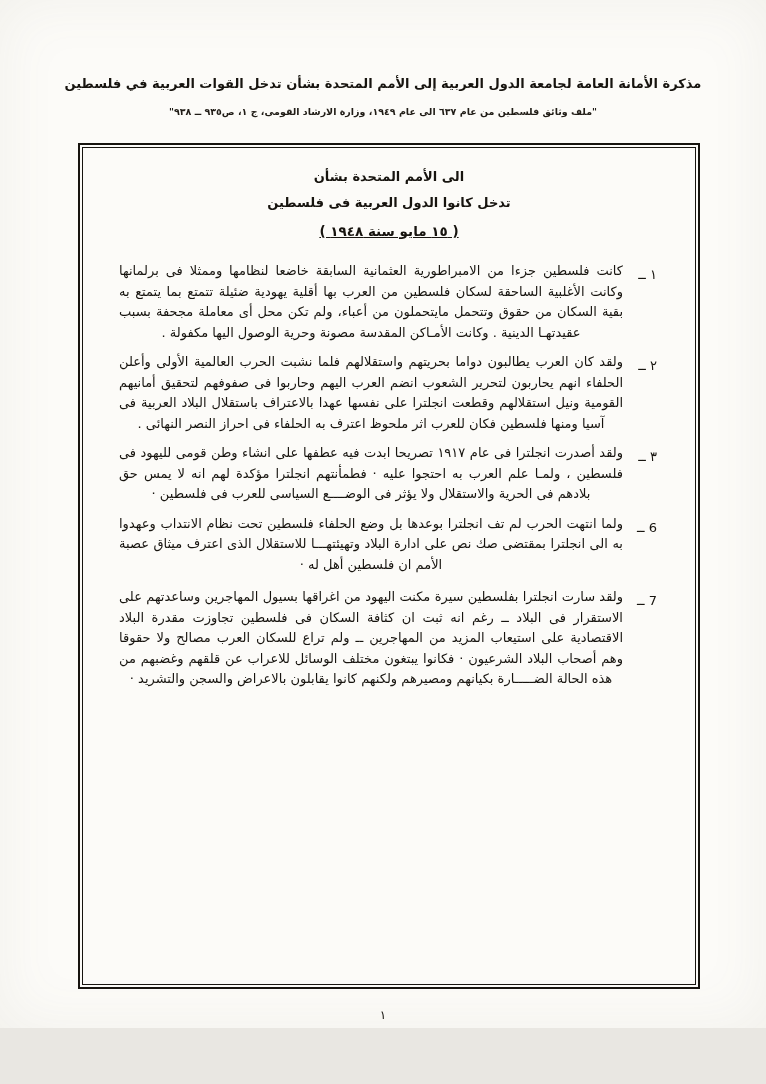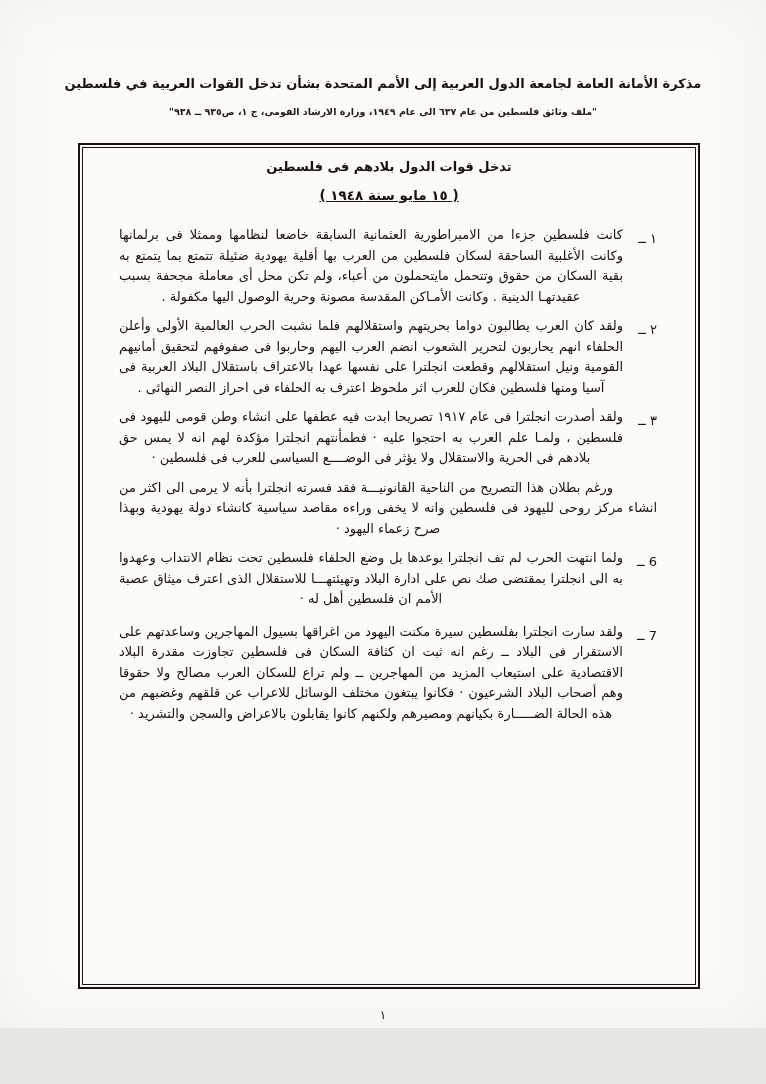--- a/index.html
+++ b/index.html
@@ -67,45 +67,43 @@
 <div class="page">
 
   <div class="header-title">مذكرة الأمانة العامة لجامعة الدول العربية إلى الأمم المتحدة بشأن تدخل القوات العربية في فلسطين</div>
 
   <div class="header-citation">"ملف وثائق فلسطين من عام ٦٣٧ الى عام ١٩٤٩، وزارة الارشاد القومى، ج ١، ص٩٣٥ ــ ٩٣٨"</div>
 
   <div class="frame-outer">
     <div class="frame-inner">
 
 
+      <div class="doc-addressee">الى الأمم المتحدة بشأن</div>
 
-      <div class="doc-subject">تدخل قوات الدول بلادهم فى فلسطين</div>
+      <div class="doc-subject">تدخل كانوا الدول العربية فى فلسطين</div>
 
       <div class="doc-date">( ١٥ مايو سنة ١٩٤٨ )</div>
 
       <div class="doc-body">
 
         <div class="para">
           <span class="num">١ ــ</span>
           <span>كانت فلسطين جزءا من الامبراطورية العثمانية السابقة خاضعا لنظامها وممثلا فى برلمانها وكانت الأغلبية الساحقة لسكان فلسطين من العرب بها أقلية يهودية ضئيلة تتمتع بما يتمتع به بقية السكان من حقوق وتتحمل مايتحملون من أعباء، ولم تكن محل أى معاملة مجحفة بسبب عقيدتهـا الدينية . وكانت الأمـاكن المقدسة مصونة وحرية الوصول اليها مكفولة .</span>
         </div>
 
         <div class="para">
           <span class="num">٢ ــ</span>
           <span>ولقد كان العرب يطالبون دواما بحريتهم واستقلالهم فلما نشبت الحرب العالمية الأولى وأعلن الحلفاء انهم يحاربون لتحرير الشعوب انضم العرب اليهم وحاربوا فى صفوفهم لتحقيق أمانيهم القومية ونيل استقلالهم وقطعت انجلترا على نفسها عهدا بالاعتراف باستقلال البلاد العربية فى آسيا ومنها فلسطين فكان للعرب اثر ملحوظ اعترف به الحلفاء فى احراز النصر النهائى .</span>
         </div>
 
         <div class="para">
           <span class="num">٣ ــ</span>
           <span>ولقد أصدرت انجلترا فى عام ١٩١٧ تصريحا ابدت فيه عطفها على انشاء وطن قومى لليهود فى فلسطين ، ولمـا علم العرب به احتجوا عليه · فطمأنتهم انجلترا مؤكدة لهم انه لا يمس حق بلادهم فى الحرية والاستقلال ولا يؤثر فى الوضــــع السياسى للعرب فى فلسطين ·</span>
         </div>
 
-        <div class="para para-plain">
-          <span>ورغم بطلان هذا التصريح من الناحية القانونيـــة فقد فسرته انجلترا بأنه لا يرمى الى اكثر من انشاء مركز روحى لليهود فى فلسطين وانه لا يخفى وراءه مقاصد سياسية كانشاء دولة يهودية وبهذا صرح زعماء اليهود ·</span>
-        </div>
 
         <div class="para">
           <span class="num">6 ــ</span>
           <span>ولما انتهت الحرب لم تف انجلترا بوعدها بل وضع الحلفاء فلسطين تحت نظام الانتداب وعهدوا به الى انجلترا بمقتضى صك نص على ادارة البلاد وتهيئتهـــا للاستقلال الذى اعترف ميثاق عصبة الأمم ان فلسطين أهل له ·</span>
         </div>
 
         <div class="para para-last">
           <span class="num">7 ــ</span>
           <span>ولقد سارت انجلترا بفلسطين سيرة مكنت اليهود من اغراقها بسيول المهاجرين وساعدتهم على الاستقرار فى البلاد ــ رغم انه ثبت ان كثافة السكان فى فلسطين تجاوزت مقدرة البلاد الاقتصادية على استيعاب المزيد من المهاجرين ــ ولم تراع للسكان العرب مصالح ولا حقوقا وهم أصحاب البلاد الشرعيون · فكانوا يبتغون مختلف الوسائل للاعراب عن قلقهم وغضبهم من هذه الحالة الضـــــارة بكيانهم ومصيرهم ولكنهم كانوا يقابلون بالاعراض والسجن والتشريد ·</span>
         </div>

